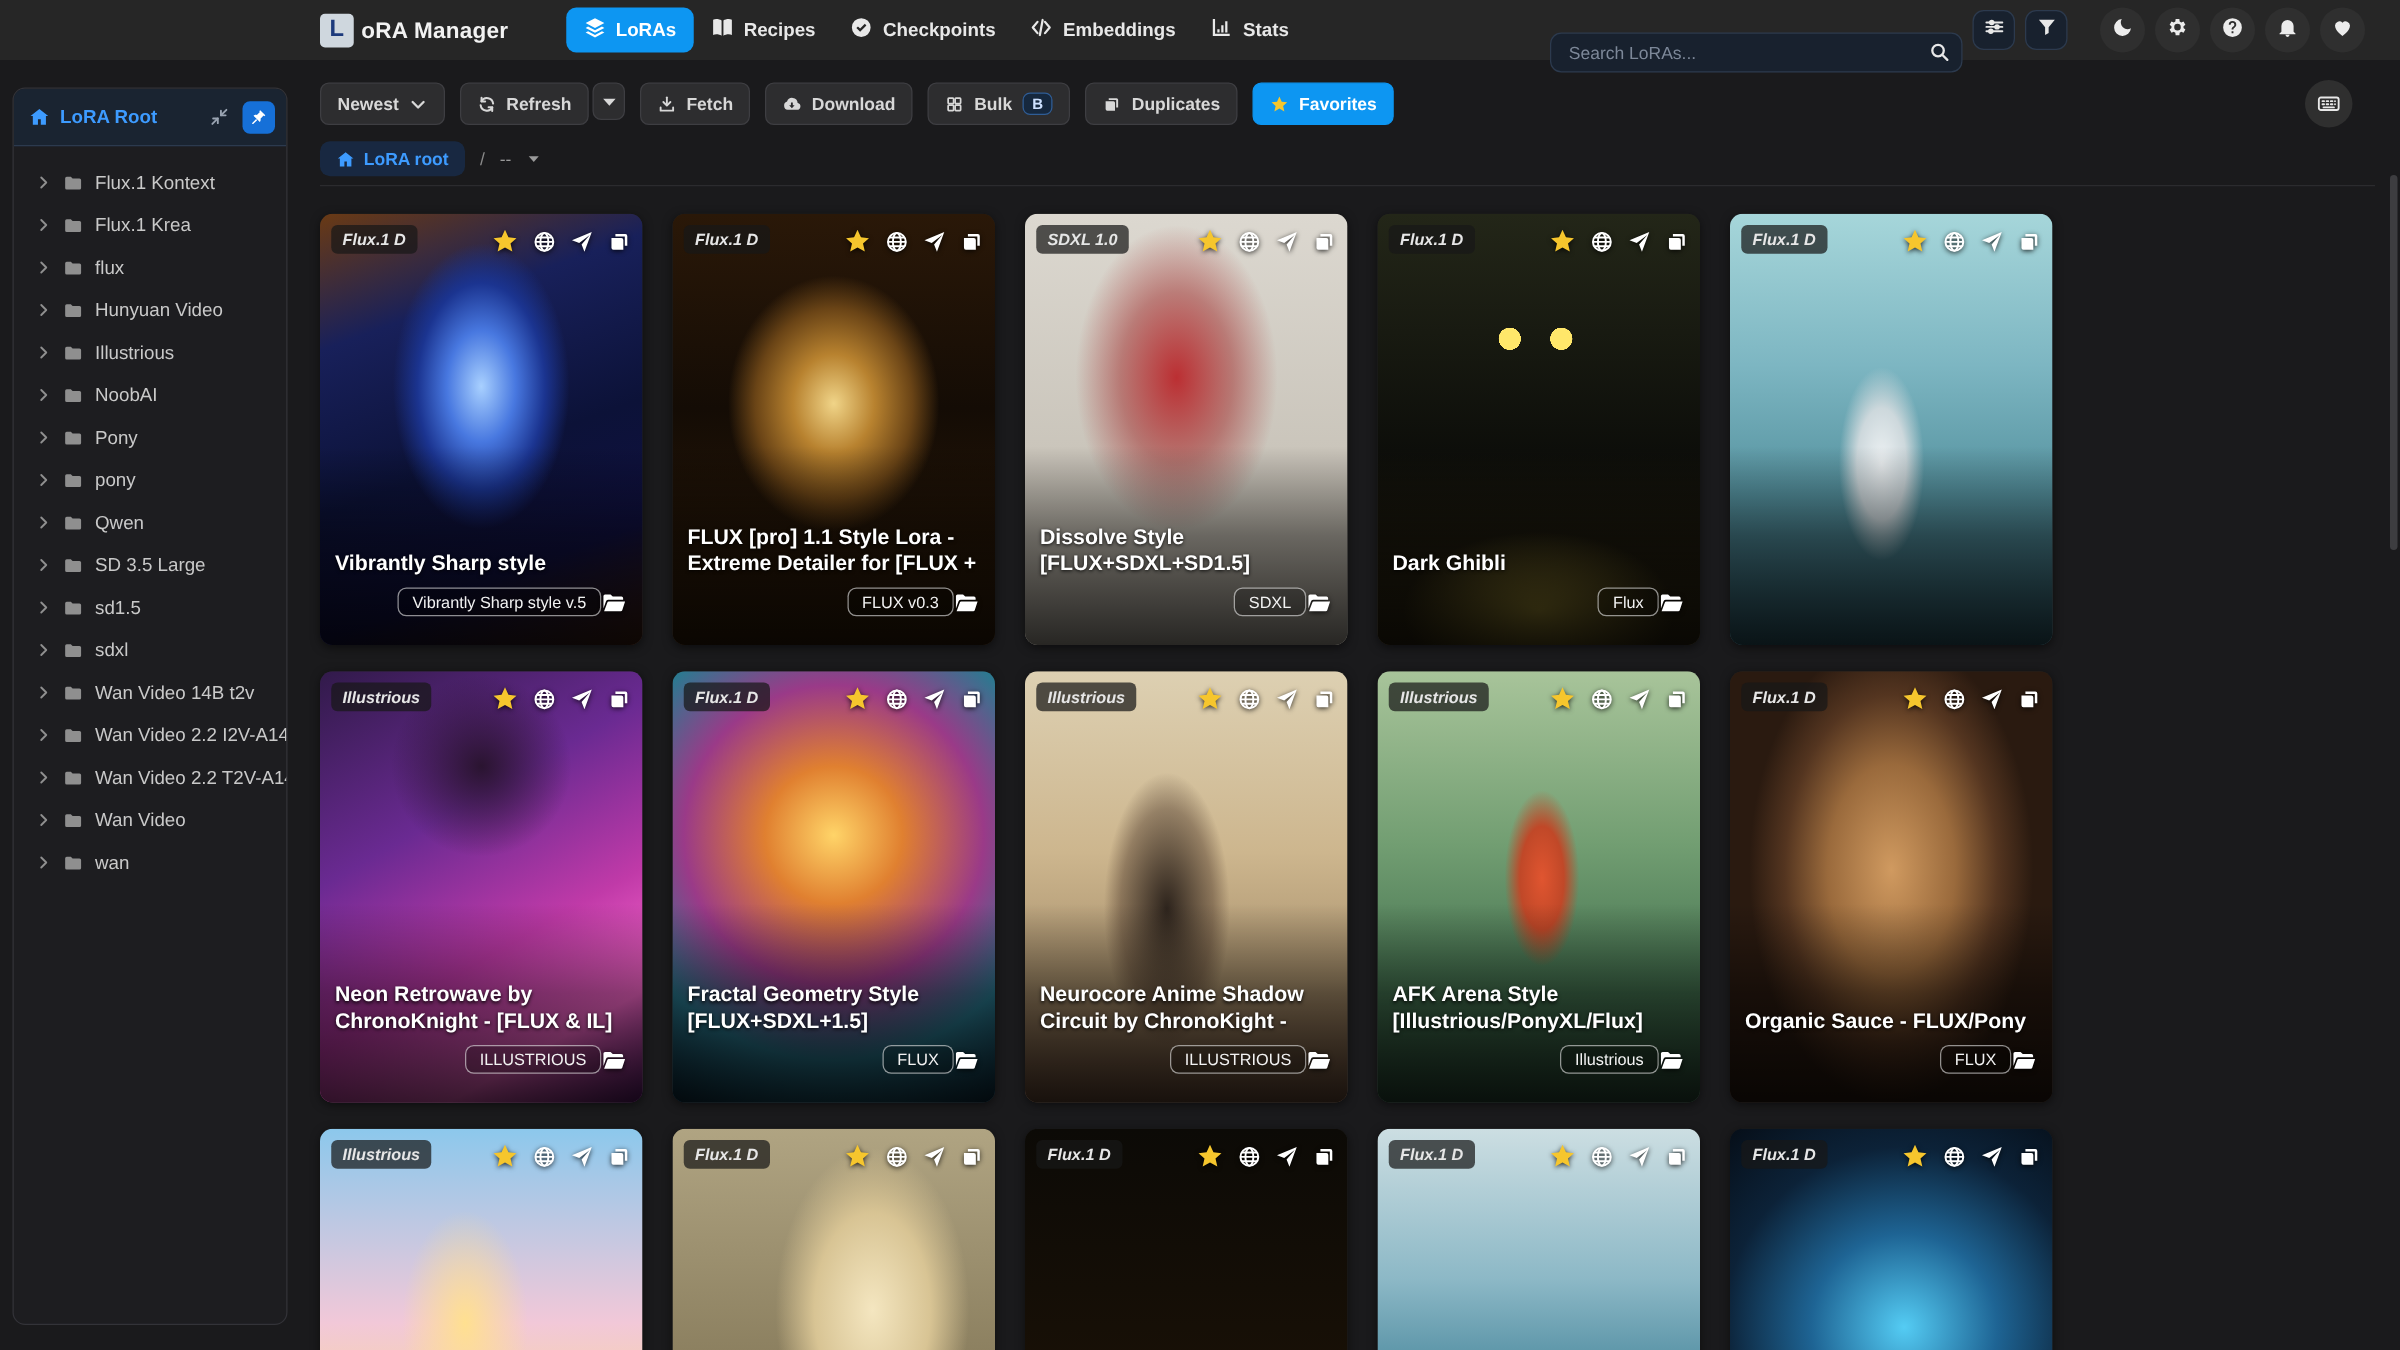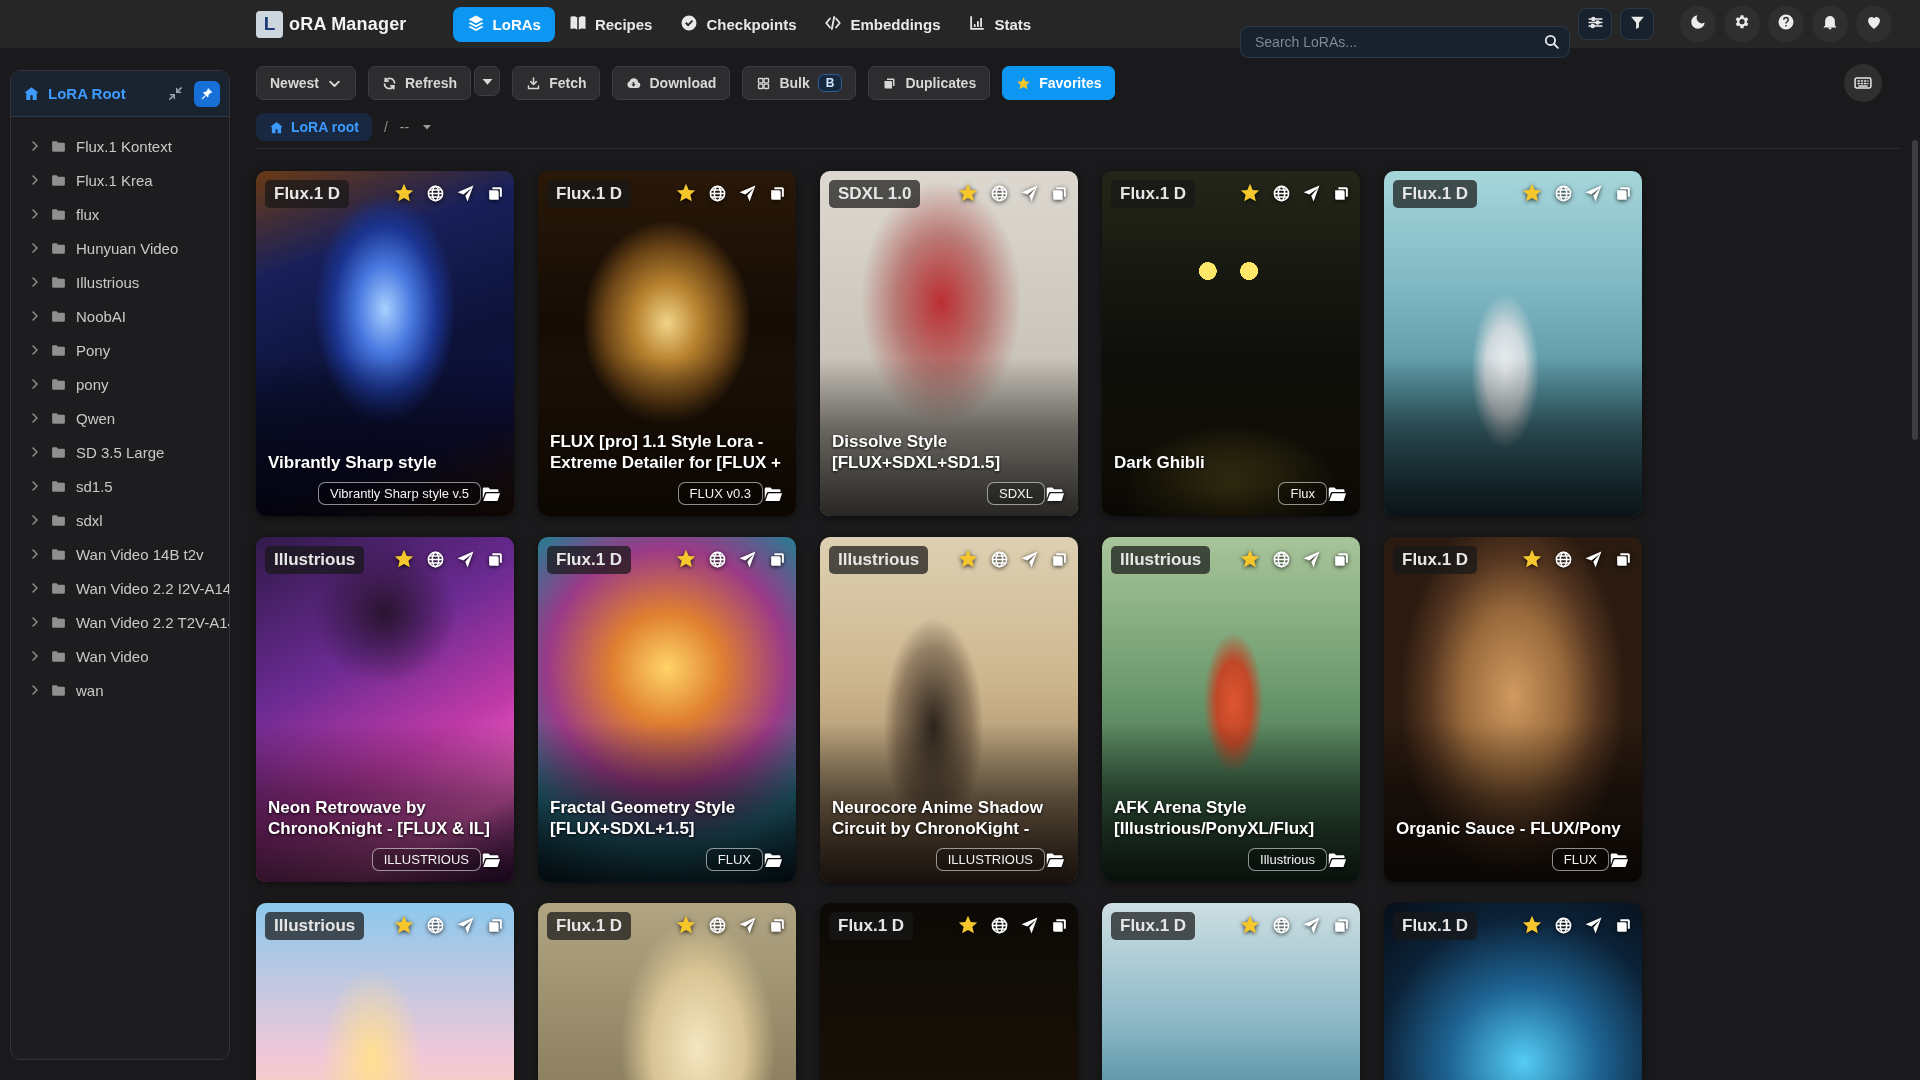--- a/index.html
+++ b/index.html
@@ -59,25 +59,25 @@
   .crumb-chev { color:#9a9a9a; width:12px; height:12px; cursor:pointer; }
   .main-divider { position:absolute; left:10px; right:20px; top:100px; height:1px; background:#2b2b2e; }
 
   
   .grid { position:absolute; left:10px; top:123px; display:grid; grid-template-columns:repeat(5,258px); gap:21px 24px; }
   .card { position:relative; width:258px; height:345px; border-radius:10px; overflow:hidden; background:#222; box-shadow:0 2px 8px rgba(0,0,0,.5); cursor:pointer; }
   .card-art { position:absolute; inset:0; }
   .art-text { position:absolute; left:10%; right:10%; top:56%; text-align:center; font-family:"DejaVu Serif", serif; font-weight:700; font-size:25px; line-height:1.25; color:#e8c050; text-shadow:0 0 10px rgba(255,200,80,.55), 0 2px 3px rgba(0,0,0,.8); }
   .card-shade { position:absolute; left:0; right:0; bottom:0; height:46%; background:linear-gradient(180deg, rgba(0,0,0,0) 0%, rgba(0,0,0,.45) 45%, rgba(0,0,0,.78) 100%); }
   .card-top { position:absolute; top:9px; left:9px; right:9px; display:flex; justify-content:space-between; align-items:flex-start; }
-  .badge { background:rgba(24,24,24,.72); border-radius:5px; padding:4px 9px; color:#e6e6e6; font-size:17px; font-weight:600; }
+  .badge { background:rgba(24,24,24,.72); border-radius:5px; padding:4px 9px; color:#e6e6e6; font-size:13px; font-weight:600;font-style:italic; }
   .card-icons { display:flex; align-items:center; gap:11px; padding-top:2px; }
   .card-icons svg { width:19px; height:19px; color:#fff; filter:drop-shadow(0 1px 2px rgba(0,0,0,.8)); cursor:pointer; }
   .card-icons svg.star { width:22px; height:22px; color:#f6c62d; }
-  .card-footer { position:absolute; left:0; right:0; bottom:0; padding:0 12px 11px; }
+  .card-footer { position:absolute; left:0; right:0; bottom:0; padding:0 12px 23px; }
   .card-title { color:#fff; font-size:17px; font-weight:700; line-height:1.28; text-shadow:0 1px 3px rgba(0,0,0,.9); margin-bottom:8px; }
   .footer-row { display:flex; justify-content:flex-end; align-items:flex-end; }
   .tag { border:1px solid rgba(255,255,255,.55); background:rgba(0,0,0,.22); border-radius:7px; padding:3px 11px; color:#f2f2f2; font-size:13px; max-width:190px; overflow:hidden; text-overflow:ellipsis; white-space:nowrap; }
   .folder-open { width:21px; height:21px; color:#fff; filter:drop-shadow(0 1px 2px rgba(0,0,0,.8)); cursor:pointer; flex:none; }
 
   .scroll-thumb { position:fixed; right:2px; top:140px; width:6px; height:300px; background:#3d3d40; border-radius:3px; }
 </style>
 </head>
 <body>
 

